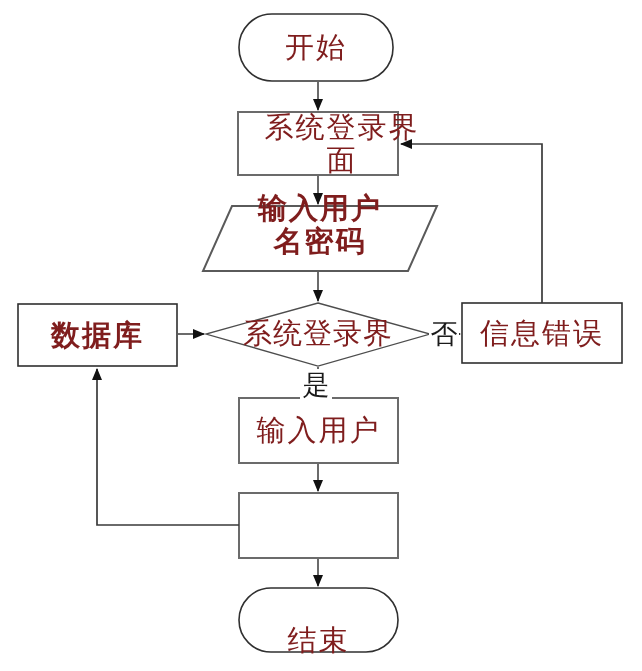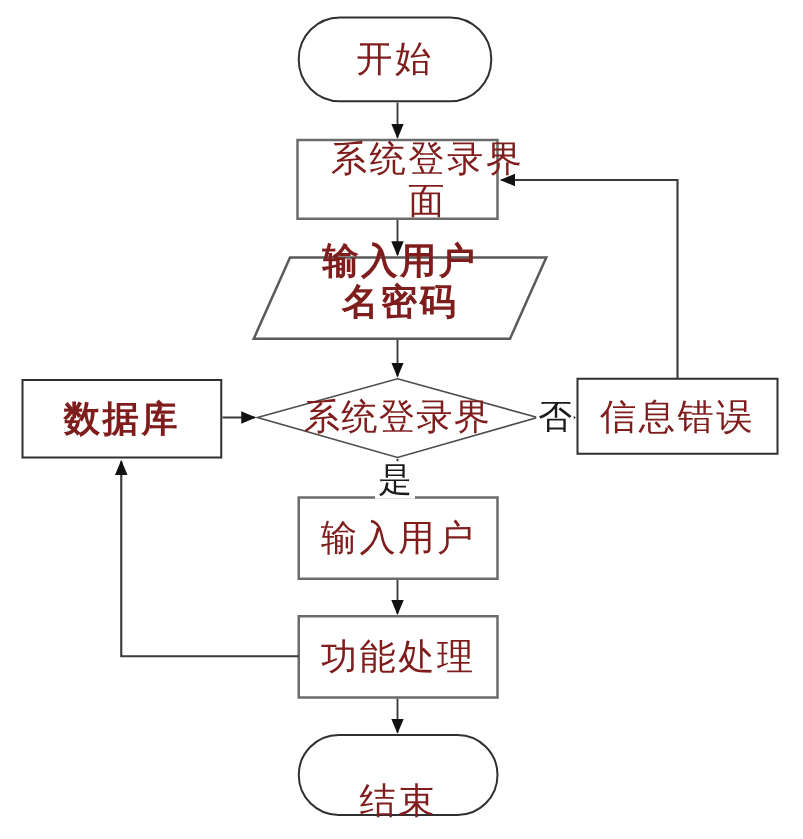--- a/index.html
+++ b/index.html
@@ -96,21 +96,20 @@
 名密码</div>
 
   <div class="lbl" style="left:206px; top:300px; width:224px; height:66px; letter-spacing:1px;">系统登录界</div>
 
   <div class="lbl" style="left:18px;  top:304px; width:159px; height:62px;font-weight:bold;">数据库</div>
 
   <div class="lbl" style="left:462px; top:303px; width:160px; height:60px;">信息错误</div>
 
   <div class="lbl" style="left:239px; top:398px; width:159px; height:65px;">输入用户</div>
 
-  <div class="lbl" style="left:239px; top:493px; width:159px; height:65px;">功能处理</div>
 
   <div class="lbl" style="left:239px; top:608px; width:159px; height:64px;">结束</div>
 
   <div class="edge-lbl" style="left:429px; top:317px; width:30px; height:32px;">否</div>
 
   <div class="edge-lbl" style="left:300px; top:369px; width:32px; height:30px;">是</div>
 
 </div>
 
 </body></html>

